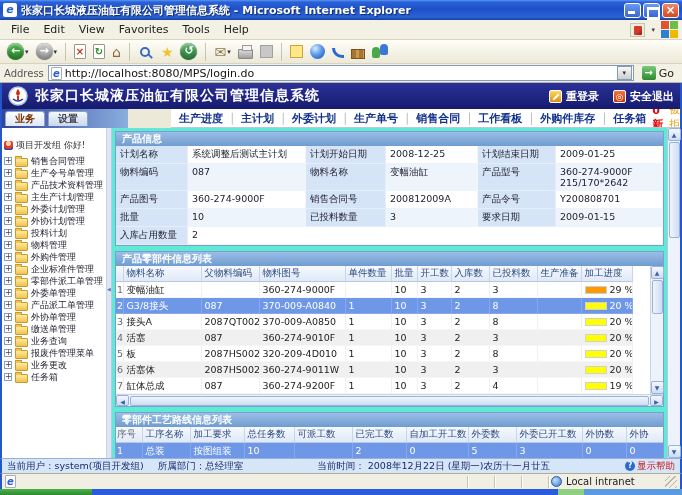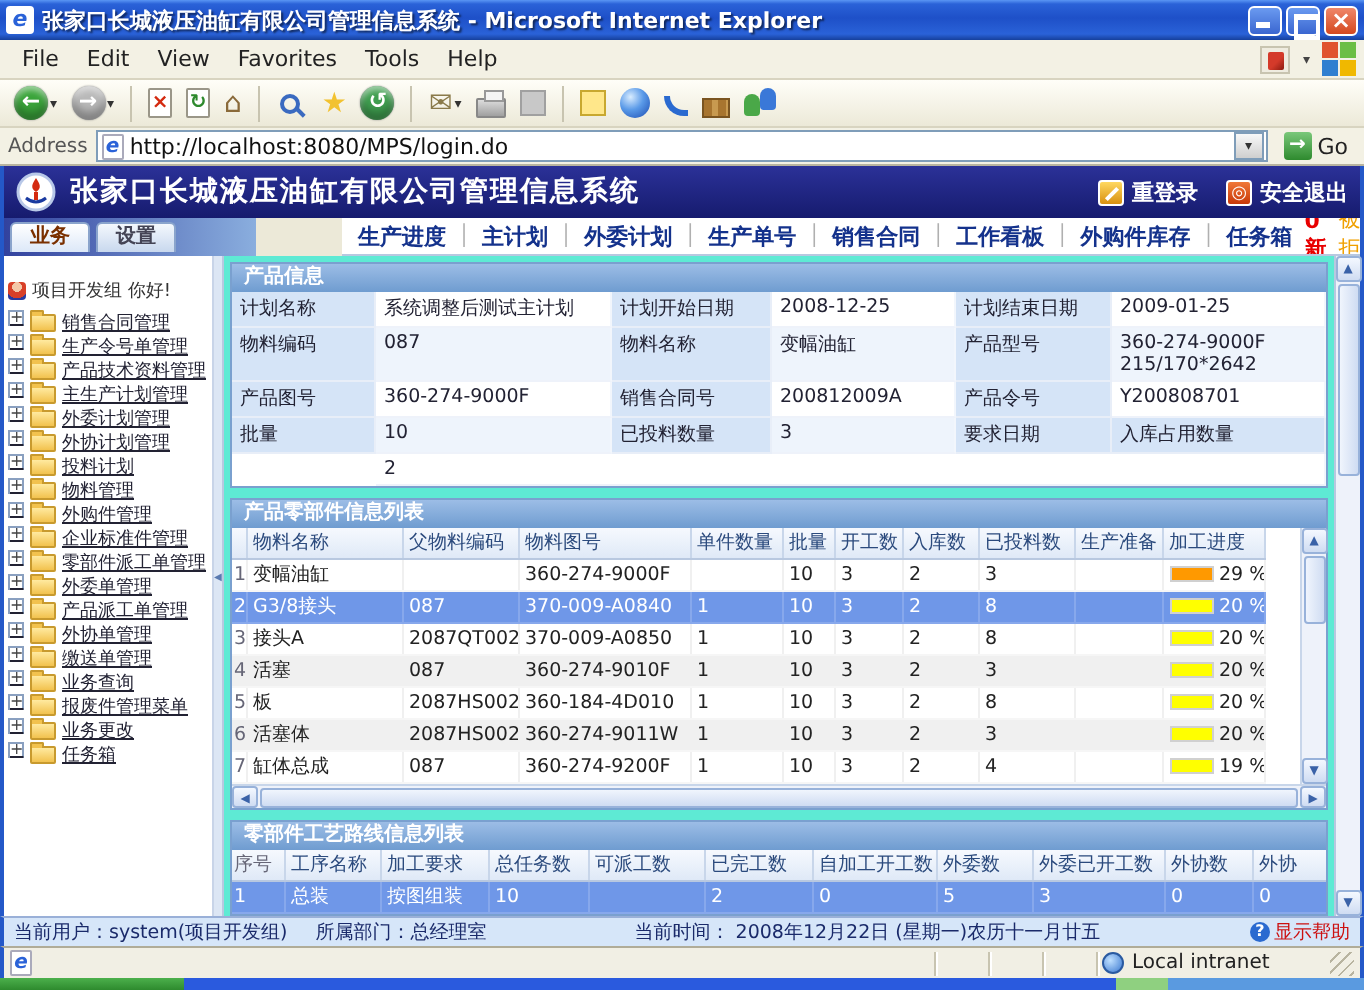--- a/index.html
+++ b/index.html
@@ -83,21 +83,21 @@
   .navitem { color:#14328c; font-weight:bold; font-size:11px; white-space:nowrap; }
   .navsep { color:#b0b0b0; font-size:10px; }
   .tb-new { color:#e80000; font-weight:bold; font-size:11px; }
   .tb-rej { color:#f0a000; font-weight:normal; font-size:11px; }
 
   
   .main { flex:1; display:flex; min-height:0; border-left:2px solid #2458c8; border-right:2px solid #2458c8; }
   .sidebar { width:104px; flex:none; background:#fff; padding:10px 0 0 2px; overflow:hidden; font-size:9px; }
   .greet { display:flex; align-items:center; gap:3px; color:#333; margin:1px 0 3px; white-space:nowrap; }
   .uicon { width:9px; height:9px; flex:none; border-radius:2px; background:radial-gradient(circle at 50% 28%,#f4c8a8 0 30%,#d84028 32% 70%,#2a3a9e 72%); }
-  .titem { display:flex; align-items:flex-start; gap:3px; height:12px; color:#223; white-space:nowrap;text-decoration:underline; }
+  .titem { display:flex; align-items:center; gap:3px; height:12px; color:#223; white-space:nowrap; }
   .expand { width:8px; height:8px; border:1px solid #8aa0c0; background:#fff; color:#444; font-size:8px; line-height:6px; text-align:center; flex:none; }
   .expand::after { content:"+"; }
   .folder { width:13px; height:9px; background:linear-gradient(#ffeaa0,#f2c24e); border:1px solid #c89a2e; border-radius:1px; position:relative; flex:none; margin-top:2px; }
   .folder::before { content:""; position:absolute; top:-3px; left:-1px; width:5px; height:2px; background:#f2c24e; border:1px solid #c89a2e; border-bottom:none; border-radius:1px 1px 0 0; }
   .splitter { width:6px; flex:none; background:#dce6f4; border-left:1px solid #c8d4e8; border-right:1px solid #b8c8e0; position:relative; }
   .splitter::after { content:"\25C0"; position:absolute; top:48%; left:0px; font-size:5px; color:#5a7ab0; }
 
   .content { flex:1; background:#5eead4; padding:3px; overflow:hidden; min-width:0; }
   .panel { border:1px solid #7aa0cf; background:#fff; margin-bottom:5px; }
   .phead { height:14px; background:linear-gradient(180deg,#9cbde6,#6f9cd0); color:#fff; font-weight:bold; font-size:10px; line-height:14px; padding:0 6px; }
@@ -429,20 +429,21 @@
             <div class="ig-v">360-274-9000F</div>
             <div class="ig-l">销售合同号</div>
             <div class="ig-v">200812009A</div>
             <div class="ig-l">产品令号</div>
             <div class="ig-v">Y200808701</div>
             <div class="ig-l">批量</div>
             <div class="ig-v alt">10</div>
             <div class="ig-l">已投料数量</div>
             <div class="ig-v alt">3</div>
             <div class="ig-l">要求日期</div>
+            <div class="ig-v alt">2009-01-15</div>
             <div class="ig-l">入库占用数量</div>
             <div class="ig-v" style="grid-column: 2 / -1;">2</div>
           </div>
       </div>
 
       <div class="panel">
         <div class="phead">产品零部件信息列表</div>
         <div class="tblwrap">
           <div class="tblscroll">
               <table style="width: 516px;">
@@ -524,21 +525,21 @@
                     <td>3</td>
                     <td>2</td>
                     <td>3</td>
                     <td></td>
                     <td><span class="pblock" style="background: rgb(255, 255, 0);"></span>20 %</td>
                   </tr>
                   <tr>
                     <td>5</td>
                     <td>板</td>
                     <td>2087HS002</td>
-                    <td>360-184-4D010</td>
+                    <td>320-209-4D010</td>
                     <td>1</td>
                     <td>10</td>
                     <td>3</td>
                     <td>2</td>
                     <td>8</td>
                     <td></td>
                     <td><span class="pblock" style="background: rgb(255, 255, 0);"></span>20 %</td>
                   </tr>
                   <tr class="zebra">
                     <td>6</td>

